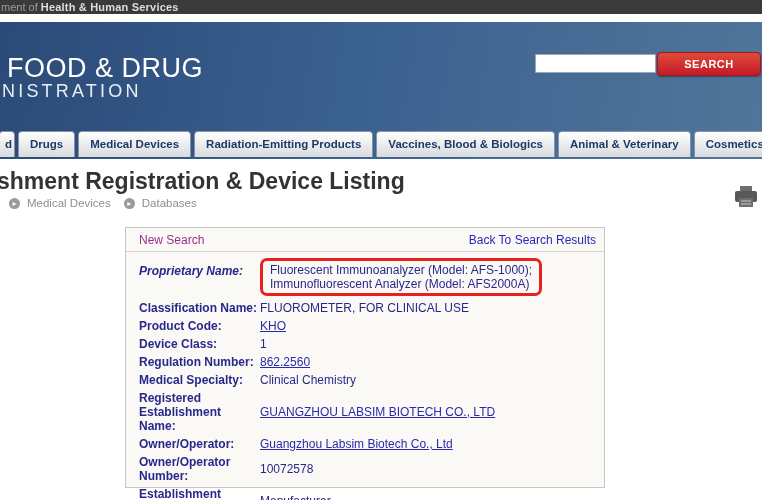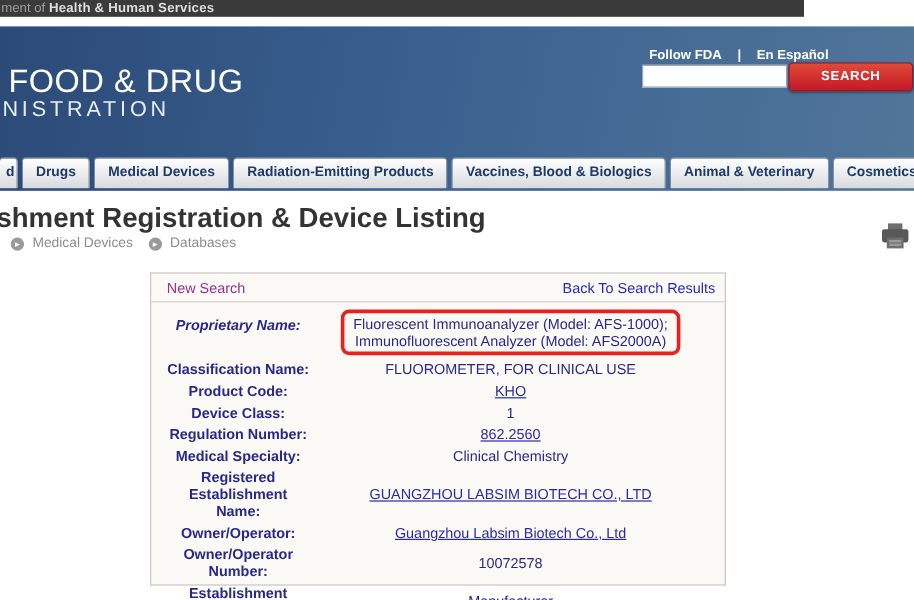--- a/index.html
+++ b/index.html
@@ -1,20 +1,20 @@
 <!DOCTYPE html>
 <html><head>
 <meta charset="utf-8">
 <style>
   * { margin:0; padding:0; box-sizing:border-box; }
   html,body { width:762px; height:500px; overflow:hidden; background:#ffffff;
               font-family:"Liberation Sans", sans-serif; position:relative; }
 
   
-  .topbar { position:absolute; left:0; top:0; width:670px; height:14px;
+  .topbar { position:absolute; left:0; top:0; width:762px; height:14px;
             background:#3a3a3a; color:#e0e0e0; font-size:11px; line-height:14px;
             white-space:nowrap; padding-left:1px; }
   .topbar .pre  { color:#9c9c9c; font-weight:normal; }
   .topbar .bold { color:#dedede; font-weight:bold; letter-spacing:.2px; }
 
   
   .header { position:absolute; left:0; top:22px; width:762px; height:137px;
             background:linear-gradient(100deg,#2b4a77 0%,#3a6090 45%,#527699 100%); }
   .logo-l1 { position:absolute; left:7px;  top:33px; color:#ffffff; font-weight:normal;
              font-size:27px; line-height:27px; letter-spacing:.5px; white-space:nowrap; }
@@ -45,21 +45,21 @@
   .breadcrumb { position:absolute; left:9px; top:197px; display:flex; align-items:center;
                 gap:7px; color:#8e8e8e; font-size:11.5px; }
   .crumb-ic { width:11px; height:11px; border-radius:50%; background:#9a9a9a; color:#ffffff;
               font-size:8px; line-height:11px; text-align:center; display:inline-block; }
   .breadcrumb a { color:#8e8e8e; text-decoration:none; margin-right:6px; }
 
   .printer { position:absolute; left:734px; top:186px; width:24px; height:22px; cursor:pointer; }
 
   
   .panel { position:absolute; left:125px; top:227px; width:480px; height:261px;
-           background:#fbf9f6; border:1px solid #c9c7c3;text-align:center; }
+           background:#fbf9f6; border:1px solid #c9c7c3; }
   .panel-head { height:24px; border-bottom:1px solid #d5d2cc; display:flex;
                 justify-content:space-between; align-items:center; padding:0 8px 0 13px;
                 font-size:12px; }
   .new-search { color:#963090; text-decoration:none; }
   .back-link  { color:#2727bb; text-decoration:none; }
 
   table.detail { border-collapse:collapse; margin:3px 10px 0 13px; width:452px;
                  font-size:12px; color:#28288c; }
   td { vertical-align:middle; line-height:14px; padding:2px 0; }
   td.lbl { width:121px; font-weight:bold; padding-right:2px; }
@@ -73,25 +73,20 @@
 <body>
 
 <div class="topbar">
   <span class="pre">ment of </span><span class="bold">Health &amp; Human Services</span>
 </div>
 
 <div class="header">
   <div class="logo-l1">FOOD &amp; DRUG</div>
   <div class="logo-l2">NISTRATION</div>
 
-  <div class="follow-row">
-    <a href="#">Follow FDA</a>
-    <span>|</span>
-    <a href="#">En Español</a>
-  </div>
   <input class="search-input" type="text" value="" style="">
   <button class="search-btn">SEARCH</button>
 
   <div class="nav">
     <div class="tab tab-first">d</div>
     <div class="tab">Drugs</div>
     <div class="tab">Medical Devices</div>
     <div class="tab">Radiation-Emitting Products</div>
     <div class="tab">Vaccines, Blood &amp; Biologics</div>
     <div class="tab">Animal &amp; Veterinary</div>

